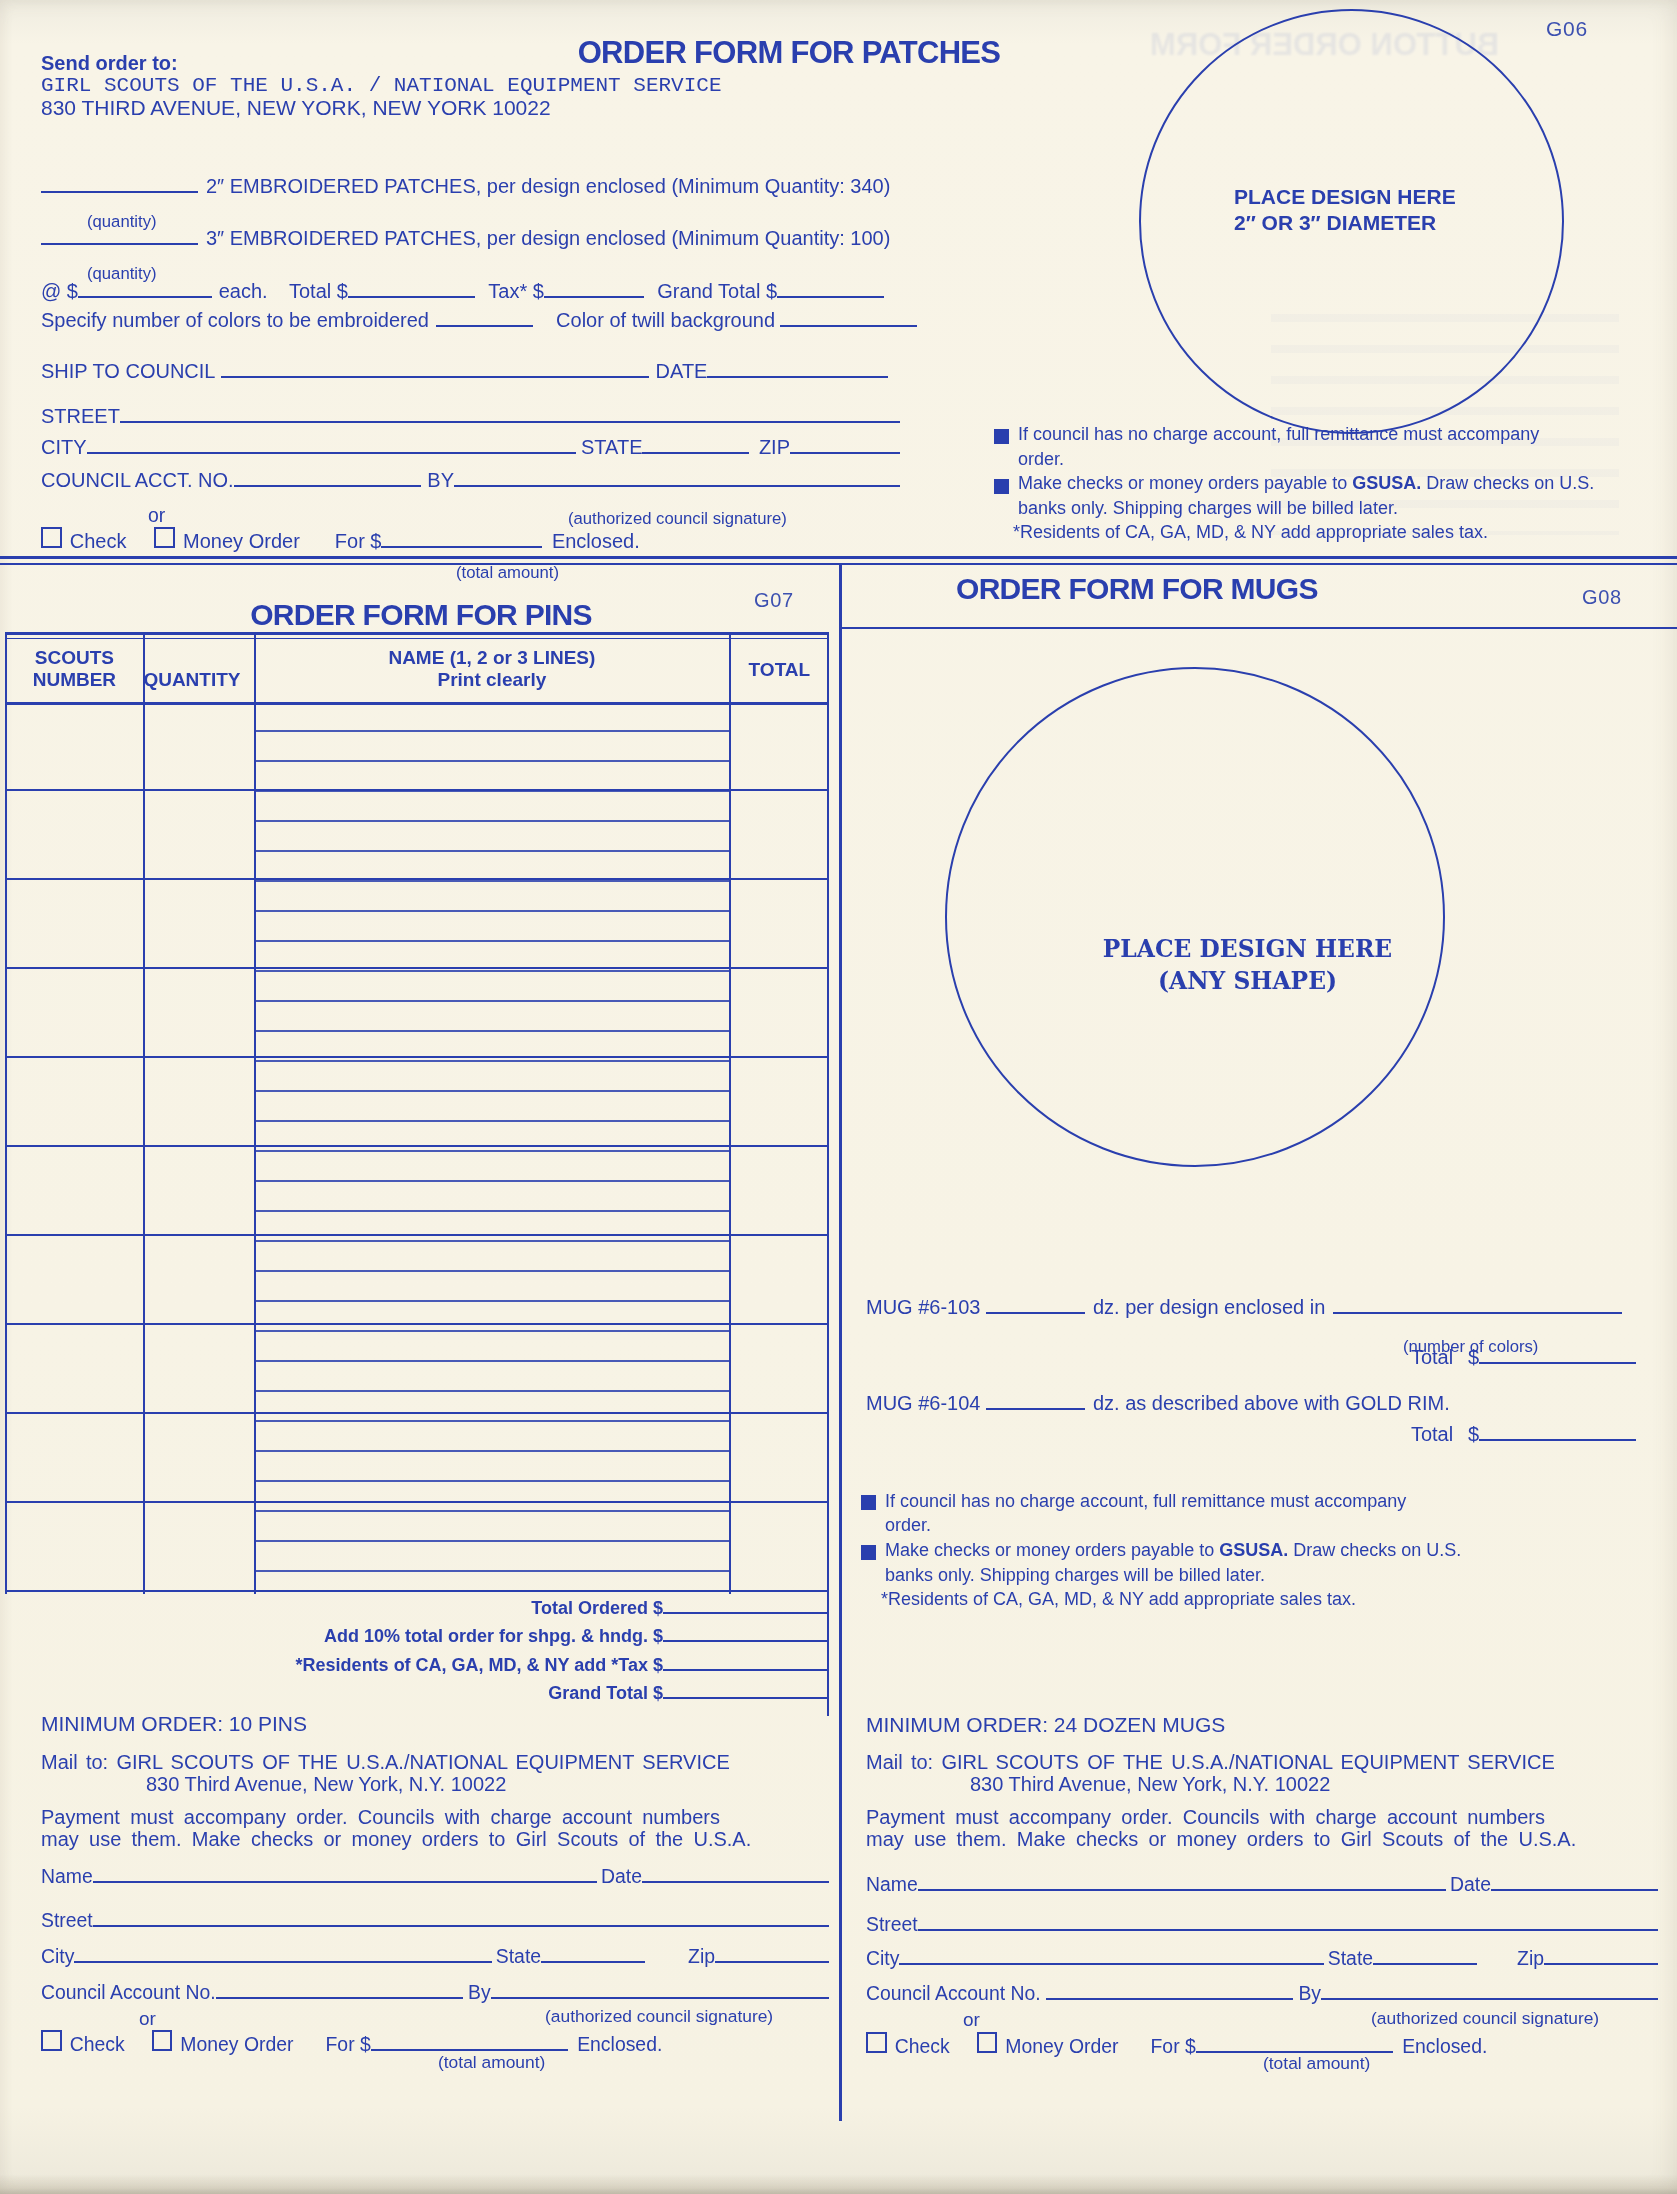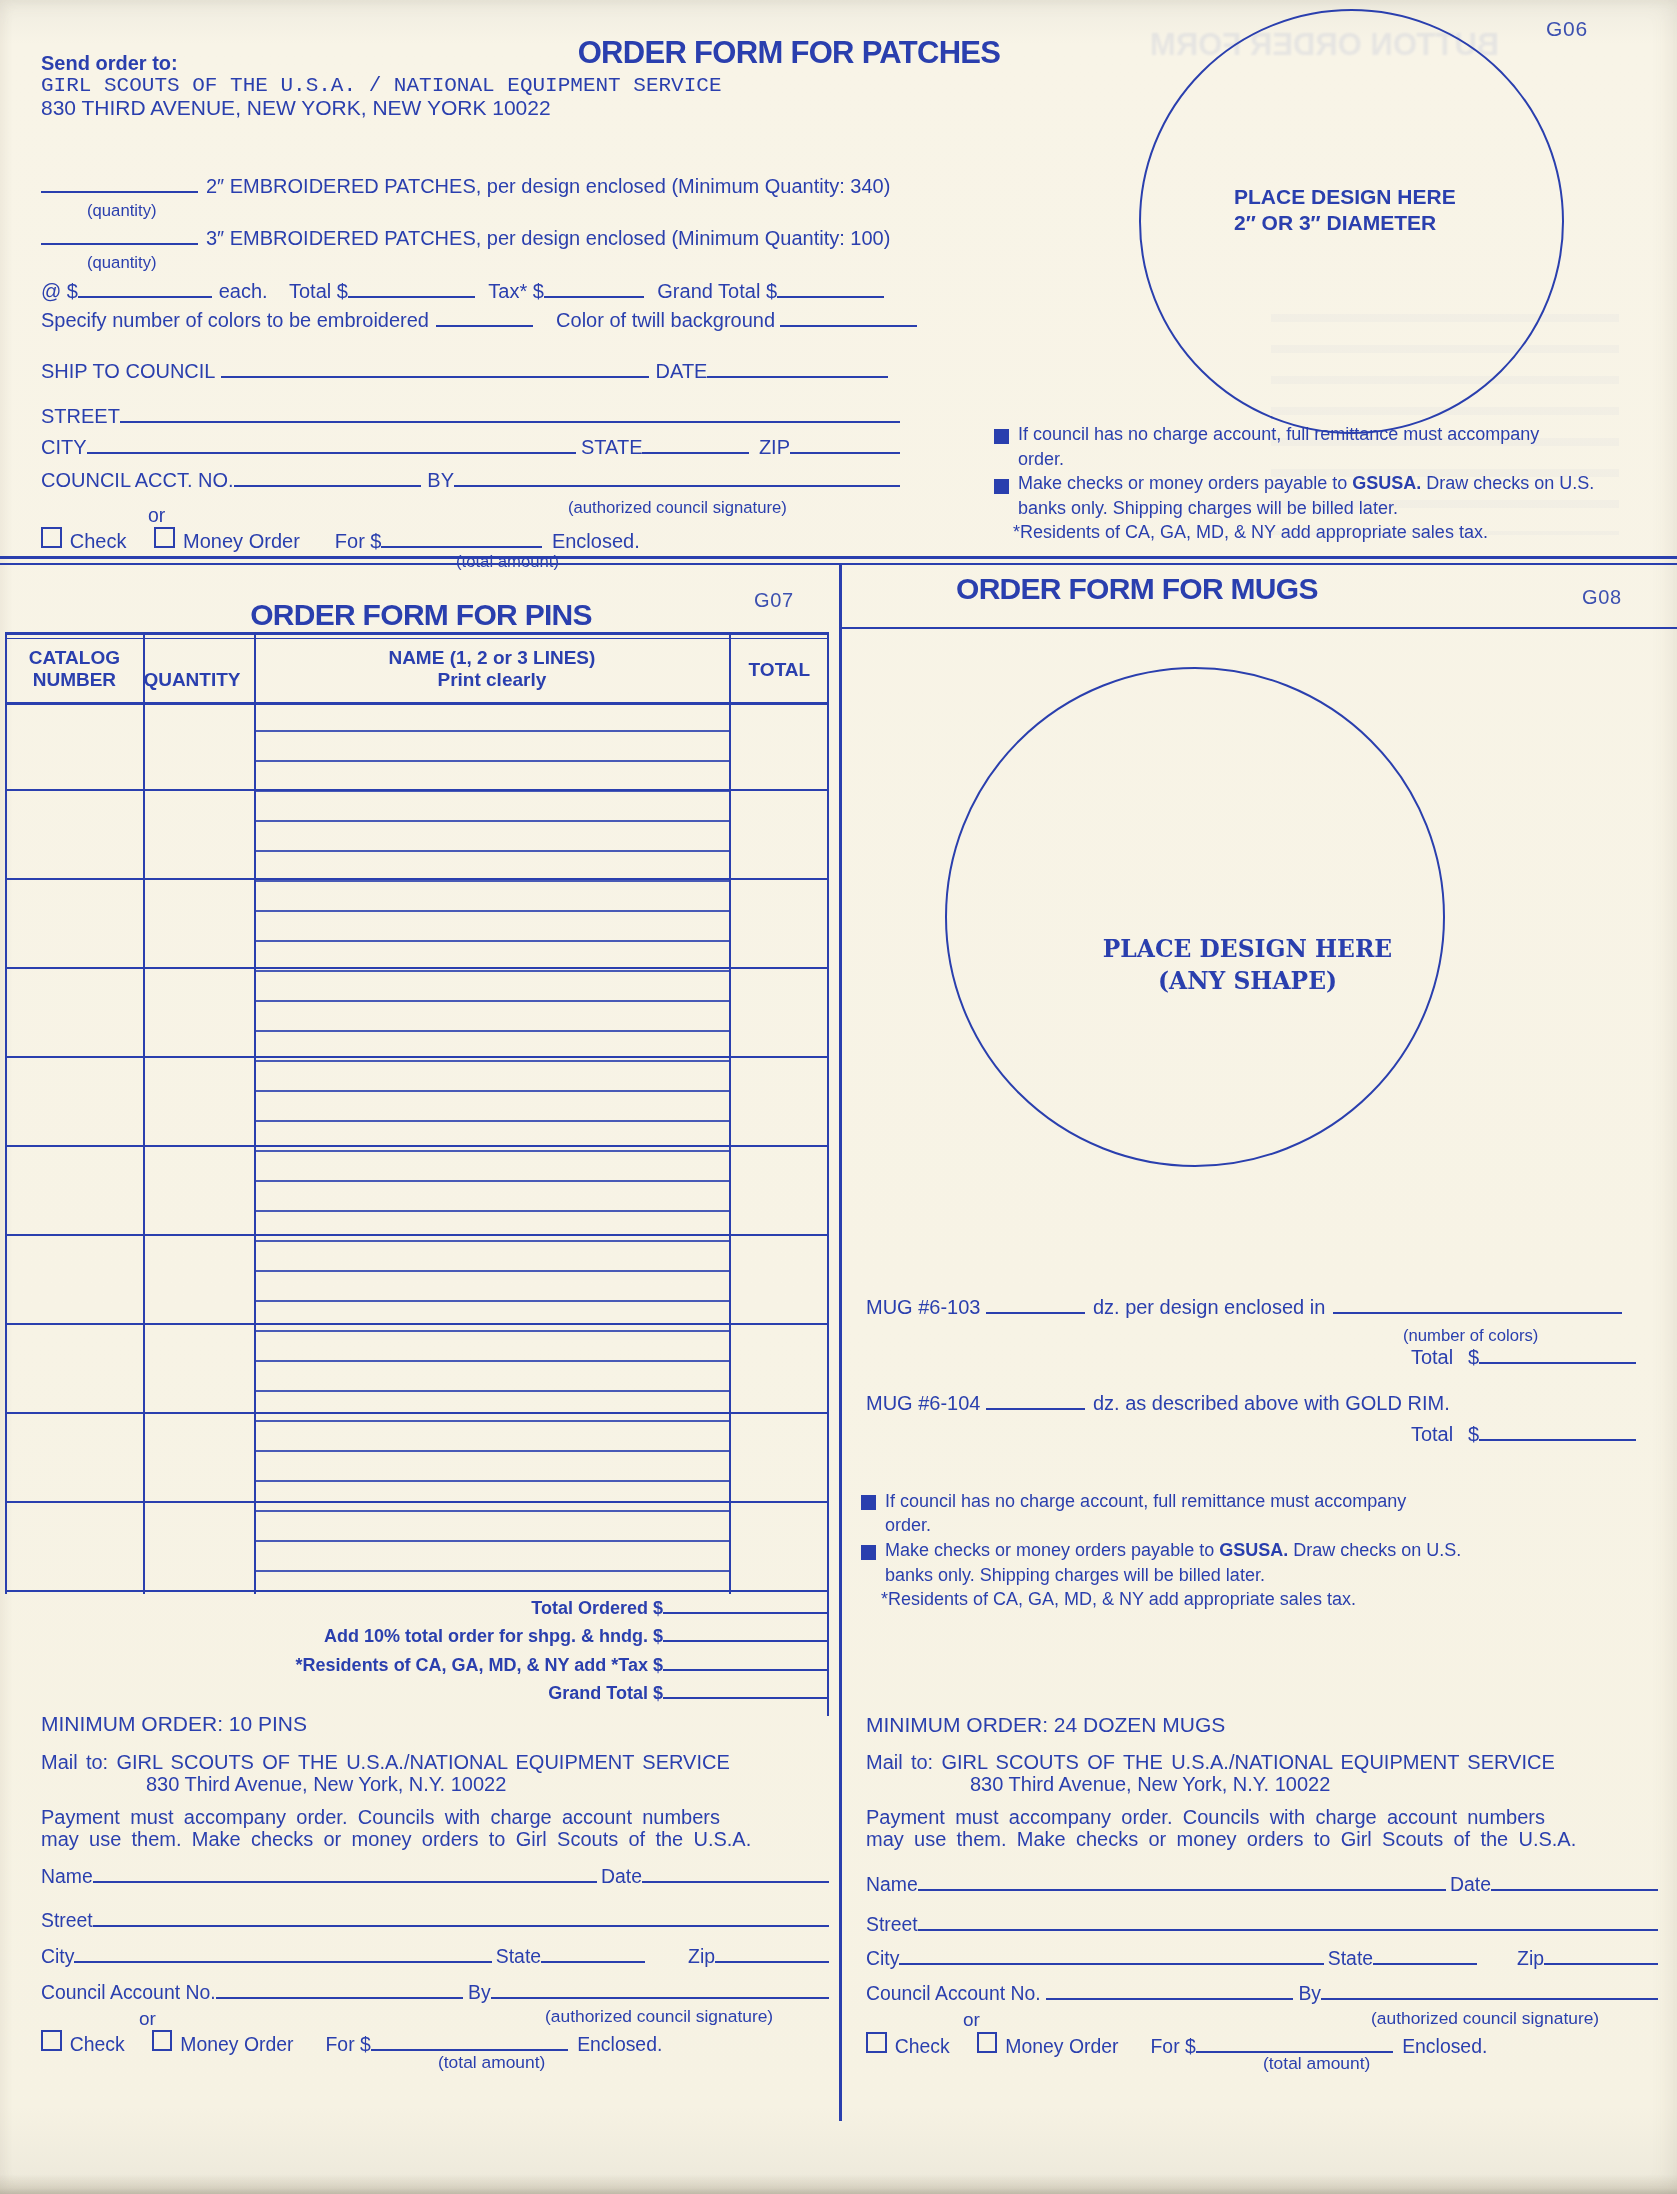--- a/index.html
+++ b/index.html
@@ -16,21 +16,21 @@
   .frow{position:absolute;display:flex;align-items:baseline;white-space:nowrap;line-height:1.15;}
   .bl{display:inline-block;height:0;border-bottom:2px solid #2a3fae;margin-bottom:-3.3px;flex:0 0 auto;}
   .fill{flex:1 1 auto;}
   .cb{display:inline-block;width:16.7px;height:16.7px;border:2px solid #2a3fae;flex:0 0 auto;}
   .sq{position:absolute;width:14.7px;height:14.7px;background:#2a3fae;}
   .vline{position:absolute;background:#2a3fae;}
   .hline{position:absolute;background:#2a3fae;}
   .code{color:#3c50b0;letter-spacing:0.7px;}
   .just{word-spacing:4.7px;}
   .mailsp{word-spacing:2.7px;}
-  .small{font-size:16.7px;}
+  .small{font-size:16.7px;margin-top:11px;}
   .note{font-size:18px;}
   .ghost{position:absolute;transform:scaleX(-1);color:#3a54b4;opacity:.09;filter:blur(1px);
          font-weight:bold;white-space:nowrap;}
   .ghoststripes{position:absolute;opacity:.5;
     background:repeating-linear-gradient(180deg,rgba(80,100,175,.07) 0 8px,transparent 8px 31px);}
   .circle{position:absolute;border:2.7px solid #2a3fae;border-radius:50%;}
   
   .ptable{position:absolute;left:5.4px;top:632px;width:824px;height:962px;}
   .ptable .body{position:absolute;left:0;top:70px;width:824px;height:891px;
     background-image:
@@ -152,21 +152,21 @@
   <div class="ptable">
     <div class="hline" style="left:0;top:0;width:824px;height:2.7px;"></div>
     <div class="hline" style="left:0;top:6px;width:824px;height:1.3px;"></div>
     <div class="hline" style="left:0;top:70px;width:824px;height:2.7px;"></div>
     <div class="vline" style="left:0;top:0;width:2px;height:962px;"></div>
     <div class="vline" style="left:138px;top:0;width:2px;height:962px;"></div>
     <div class="vline" style="left:249px;top:0;width:2px;height:962px;"></div>
     <div class="vline" style="left:724px;top:0;width:2px;height:962px;"></div>
     <div class="vline" style="left:822px;top:0;width:2px;height:962px;"></div>
     <div class="thead" style="left:0;top:14.7px;width:138px;">
-      <div>CATALOG</div>
+      <div>SCOUTS</div>
         <div>NUMBER</div>
     </div>
     <div class="thead" style="left:138px;top:37px;width:86px;">QUANTITY</div>
     <div class="thead" style="left:249px;top:14.7px;width:475px;">
       <div>NAME (1, 2 or 3 LINES)</div>
         <div>Print clearly</div>
     </div>
     <div class="thead" style="left:724px;top:27px;width:100px;">TOTAL</div>
     <div class="body"></div>
   </div>

